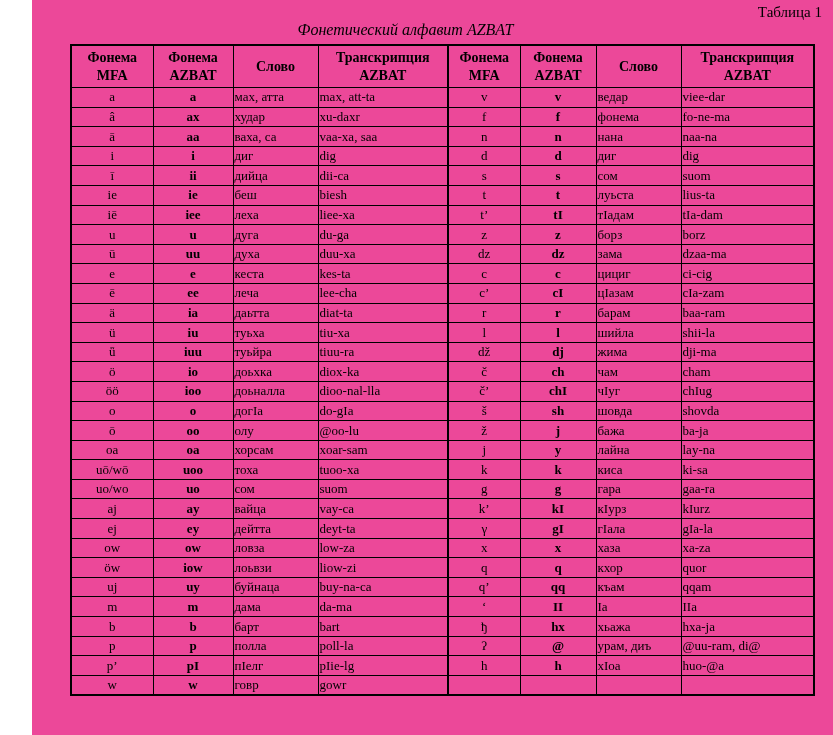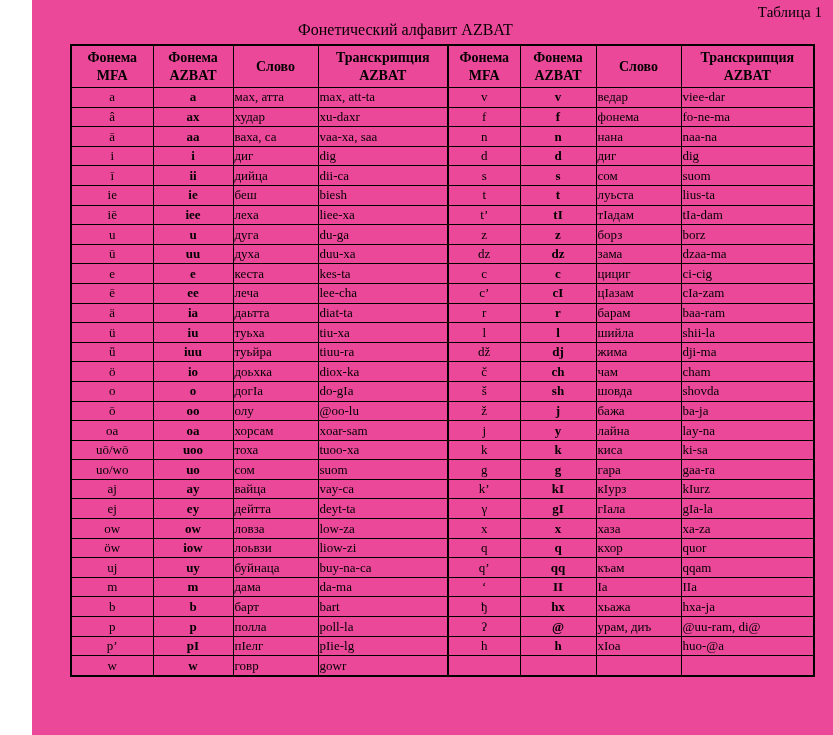--- a/index.html
+++ b/index.html
@@ -18,20 +18,21 @@
     top: 4px;
     right: 43px;
     font-size: 15px;
   }
   .title {
     position: absolute;
     top: 21px;
     left: 0;
     width: 747px;
     text-align: center;
+    font-style: italic;
     font-size: 16px;
   }
   table.phon {
     position: absolute;
     left: 38px;
     top: 44px;
     width: 743px;
     border-collapse: collapse;
     table-layout: fixed;
     border: 2px solid #000000;
@@ -232,20 +233,30 @@
           <td class="c">ö</td>
           <td class="c b">io</td>
           <td class="w">доьхка</td>
           <td class="w">diox-ka</td>
           <td class="c mid">č</td>
           <td class="c b">ch</td>
           <td class="w">чам</td>
           <td class="w">cham</td>
         </tr>
         <tr>
+          <td class="c">öö</td>
+          <td class="c b">ioo</td>
+          <td class="w">доьналла</td>
+          <td class="w">dioo-nal-lla</td>
+          <td class="c mid">čʼ</td>
+          <td class="c b">chI</td>
+          <td class="w">чIуг</td>
+          <td class="w">chIug</td>
+        </tr>
+        <tr>
           <td class="c">o</td>
           <td class="c b">o</td>
           <td class="w">догIа</td>
           <td class="w">do-gIa</td>
           <td class="c mid">š</td>
           <td class="c b">sh</td>
           <td class="w">шовда</td>
           <td class="w">shovda</td>
         </tr>
         <tr>

